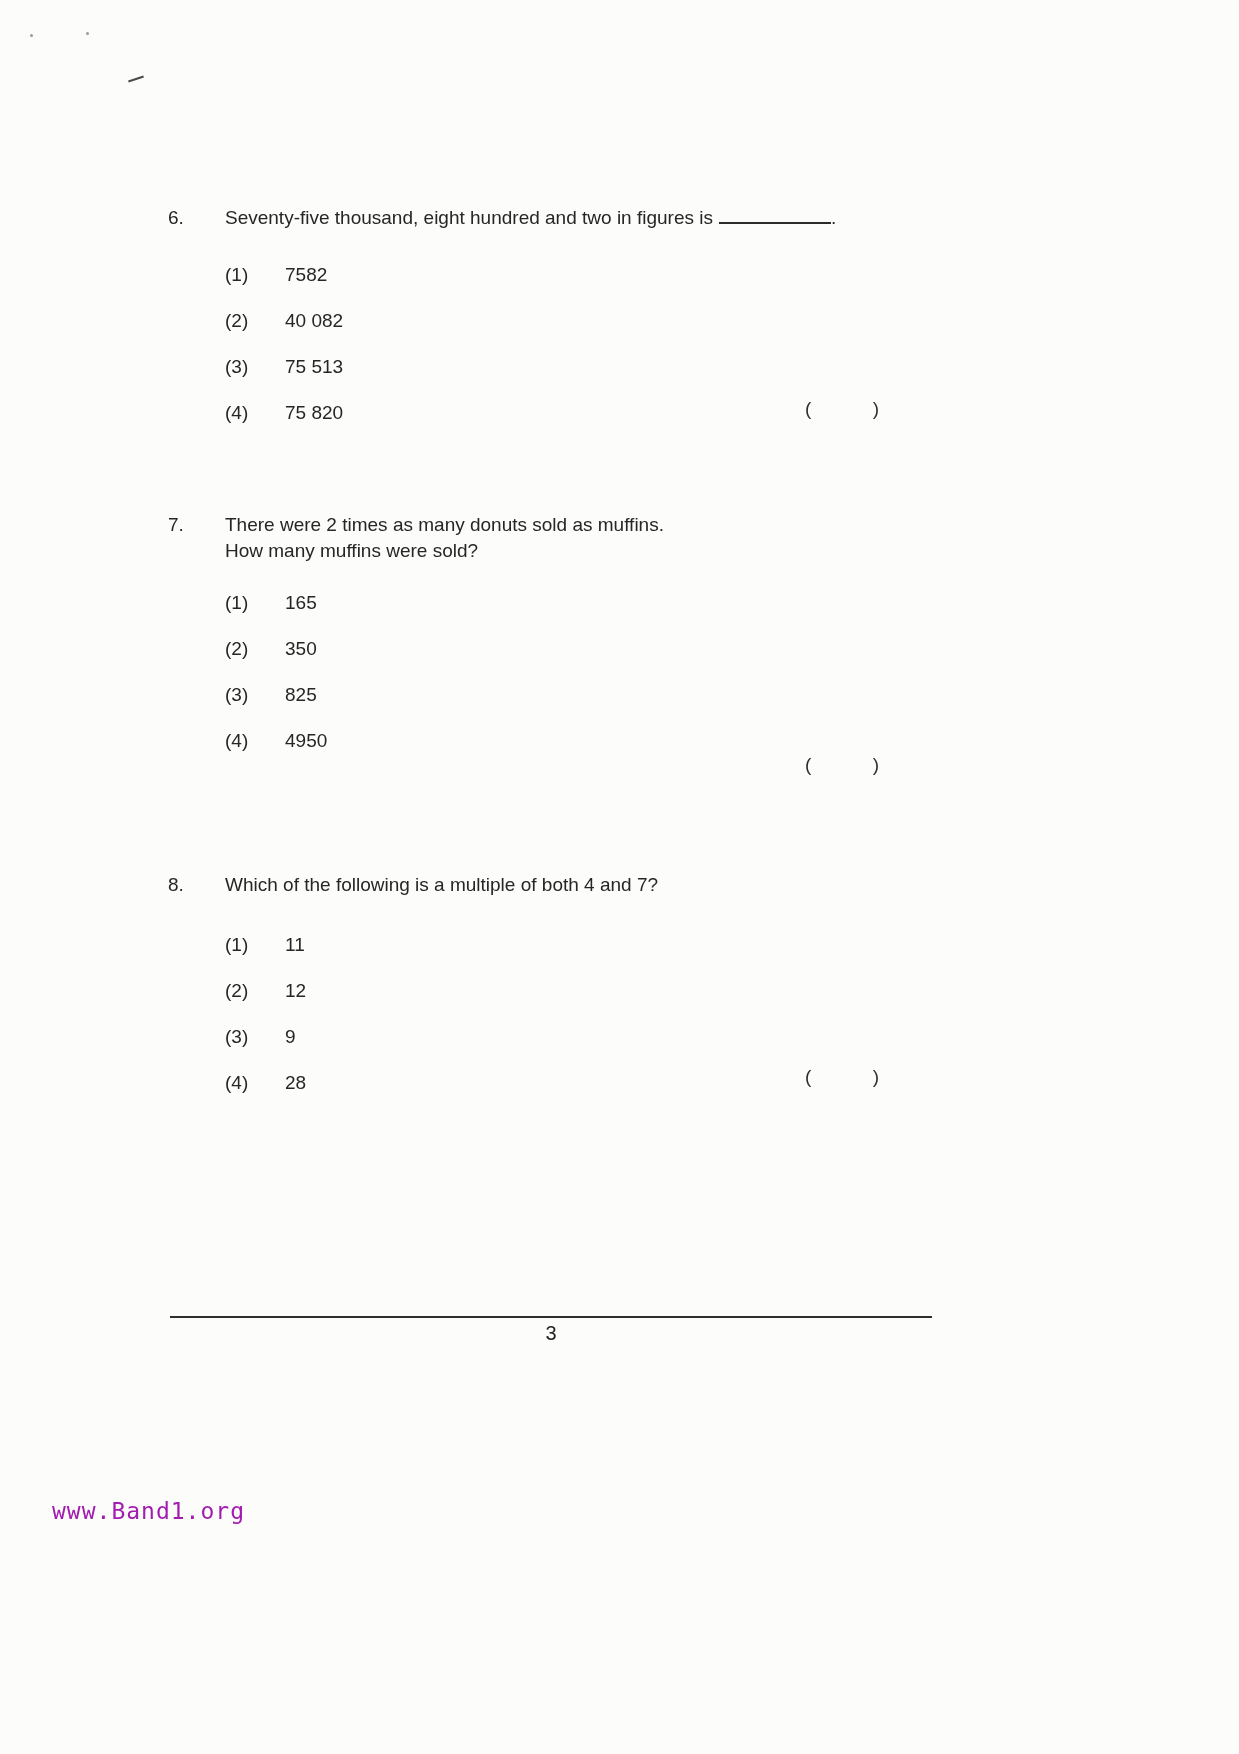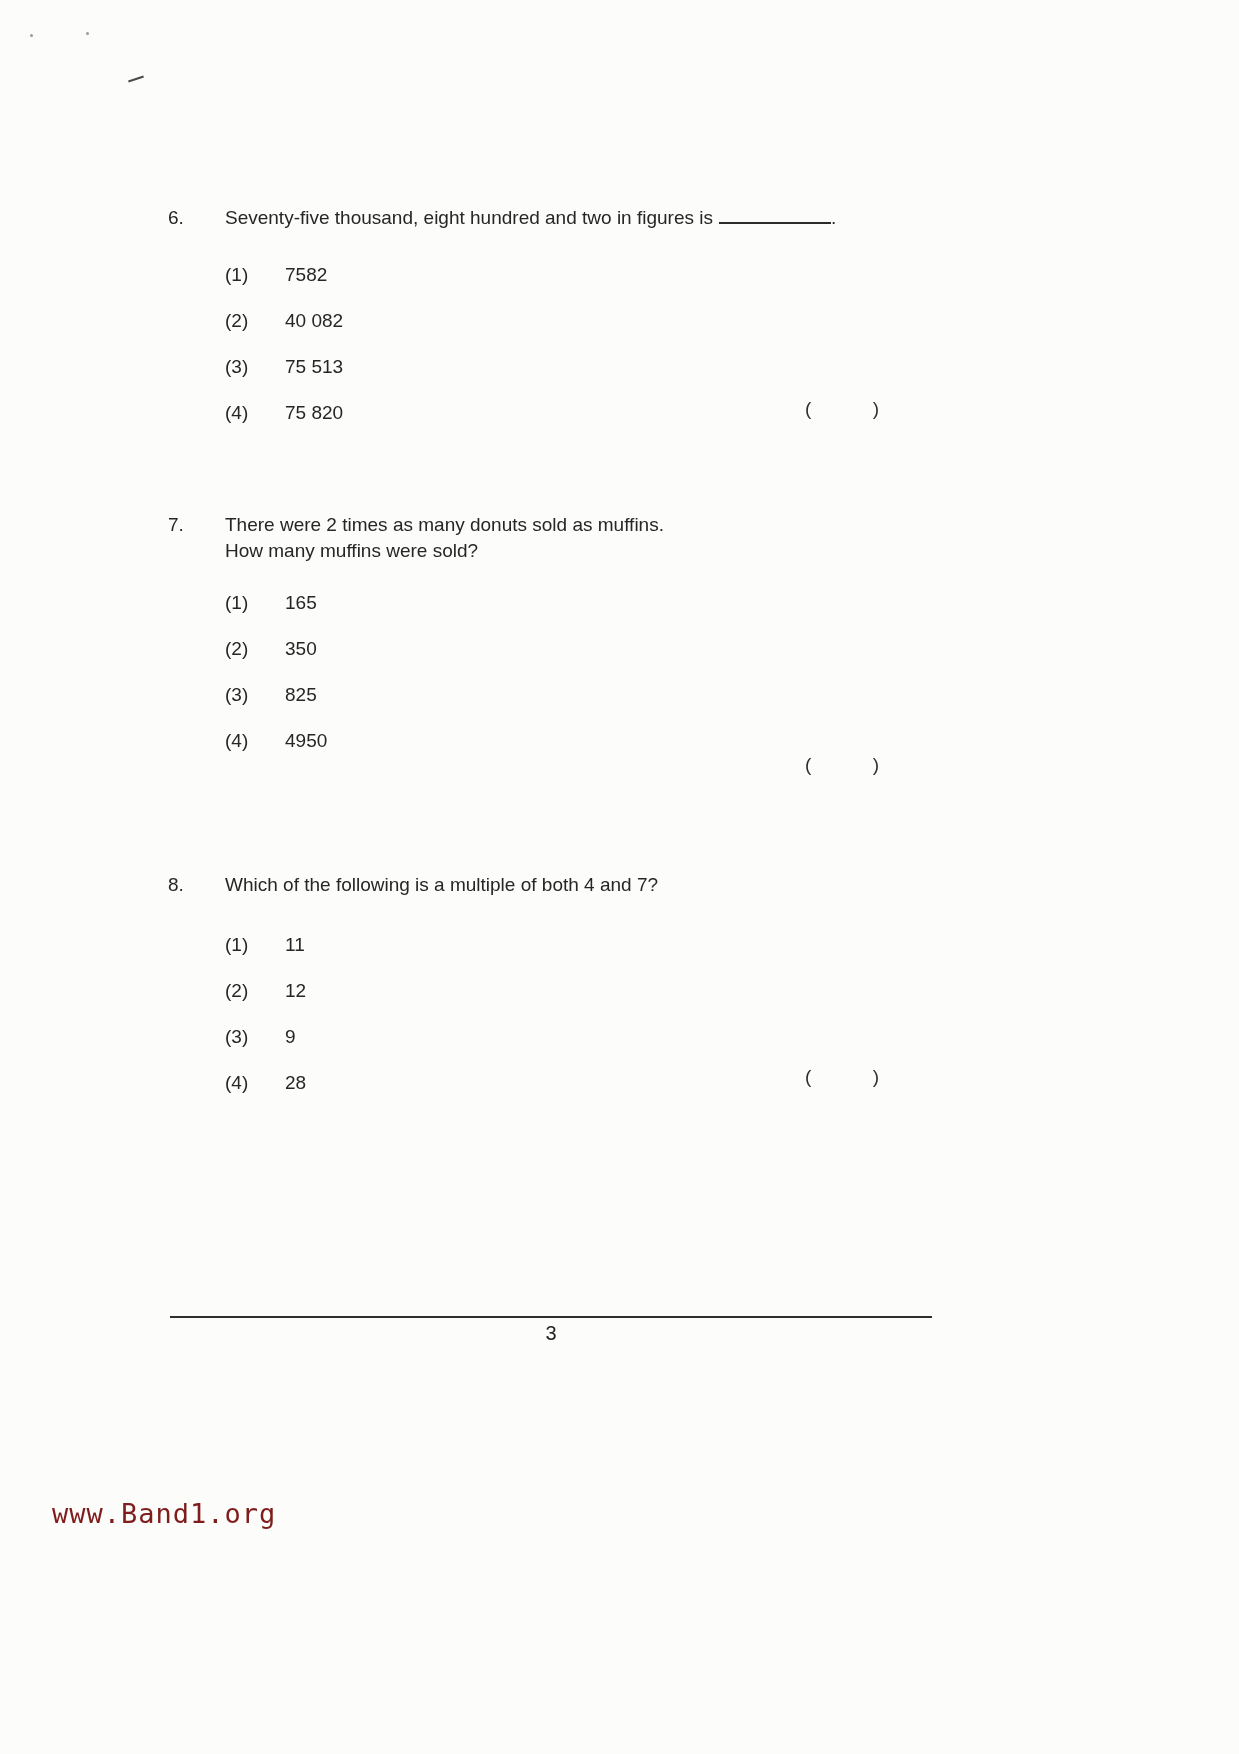--- a/index.html
+++ b/index.html
@@ -112,22 +112,22 @@
     text-align: center;
     font-size: 20px;
     color: #222222;
   }
 
   .watermark {
     position: absolute;
     left: 52px;
     top: 1498px;
     font-family: "DejaVu Sans Mono", monospace;
-    font-size: 27px;
-    color: #7f1d1d;
+    font-size: 23px;
+    color: #a21caf;
     letter-spacing: 1px;
   }
 </style>
 </head>
 <body>
 
 <div class="page">
 
   <div class="artifact-dash"></div>
   <div class="artifact-dot dot-a"></div>

